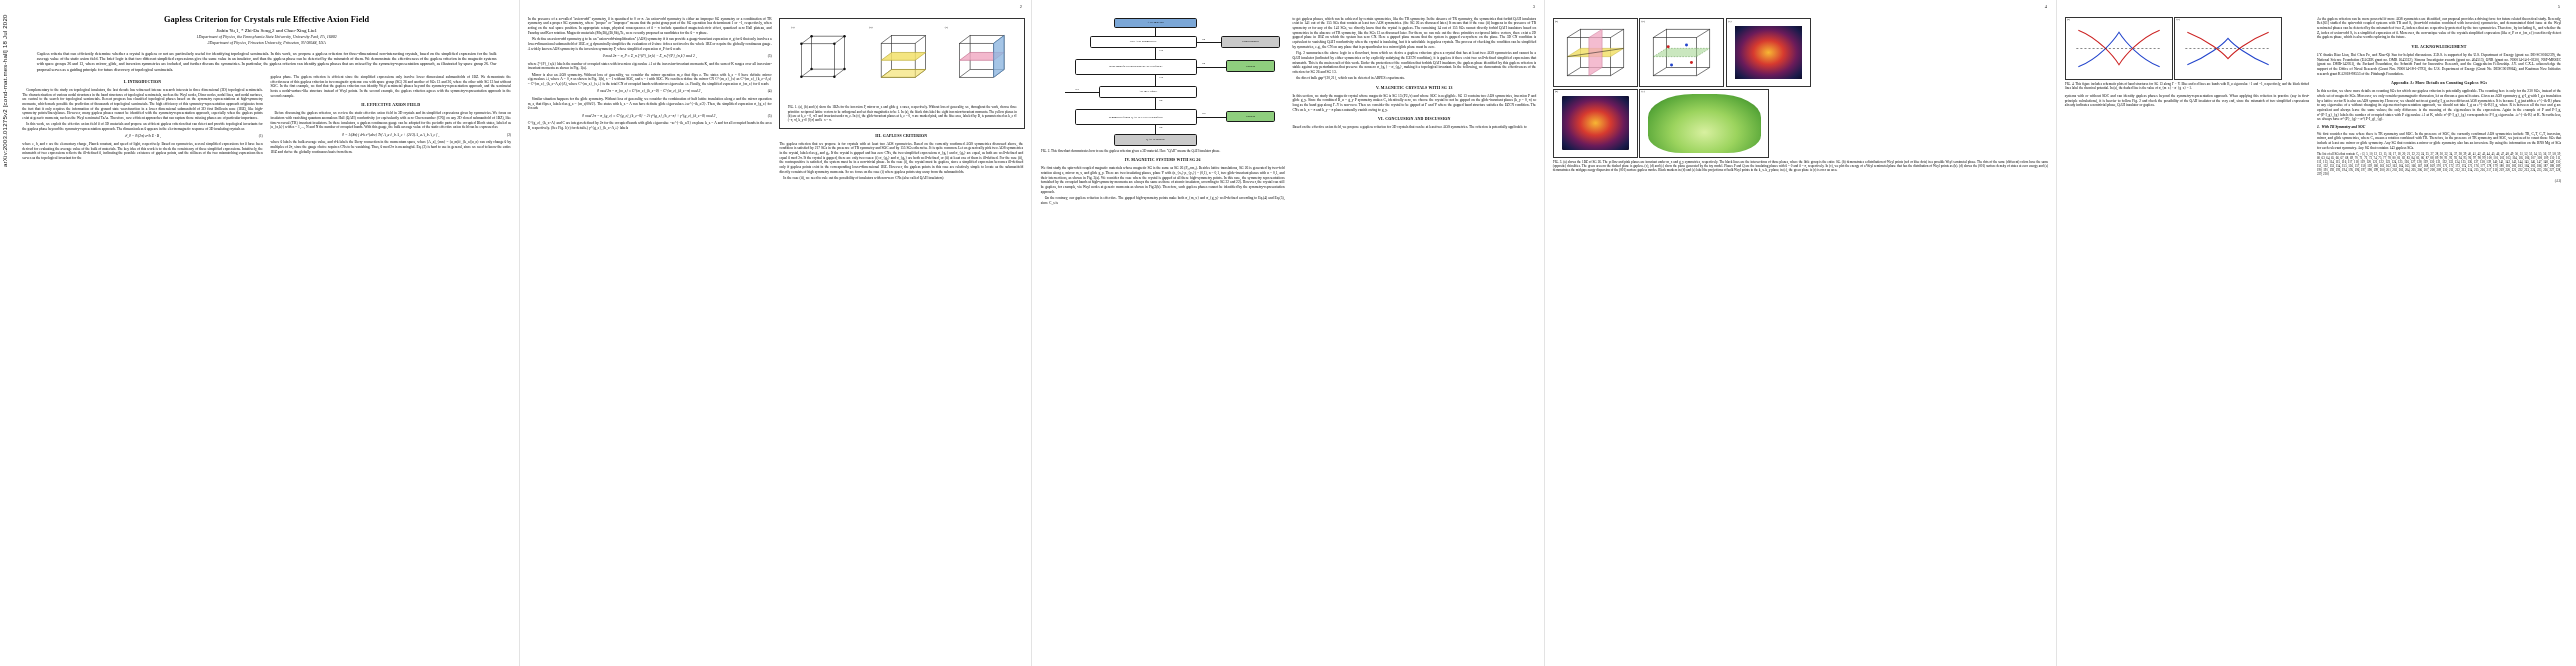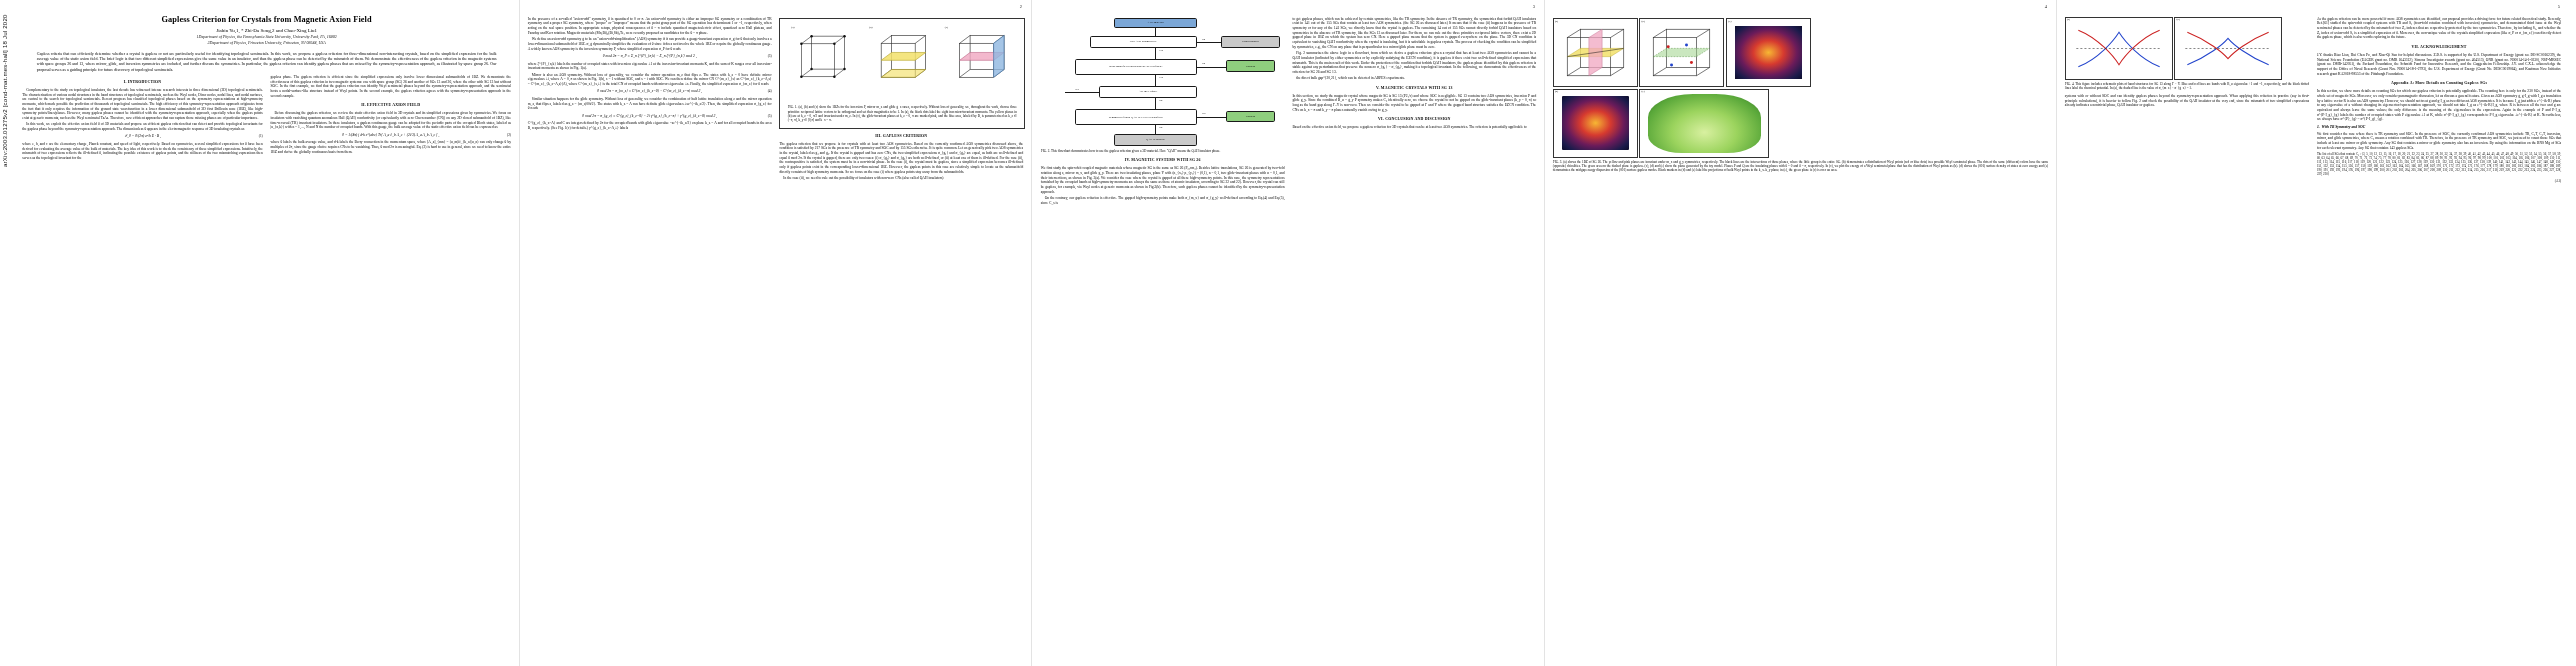--- a/index.html
+++ b/index.html
@@ -208,21 +208,21 @@
   }
 </style>
 </head>
 <body>
 
 <div class="page">
 
   <div class="arxiv-stamp">arXiv:2003.01275v2  [cond-mat.mes-hall]  18 Jul 2020</div>
 
   <div class="sheet sheet-1">
-    <div class="title">Gapless Criterion for Crystals from Magnetic Axion Field</div>
+    <div class="title">Gapless Criterion for Crystals rule Effective Axion Field</div>
     <div class="authors">Jiabin Yu,1, * Zhi-Da Song,2 and Chao-Xing Liu1</div>
     <div class="affil">1Department of Physics, the Pennsylvania State University, University Park, PA, 16802</div>
     <div class="affil">2Department of Physics, Princeton University, Princeton, NJ 08544, USA</div>
     <div class="abstract">Gapless criteria that can efficiently determine whether a crystal is gapless or not are particularly useful for identifying topological semimetals. In this work, we propose a gapless criterion for three-dimensional non-interacting crystals, based on the simplified expression for the bulk average value of the static axion field. The brief logic is that two different simplified expressions give the same value in an insulator, and thus the gapless phase can be detected by the mismatch of them. We demonstrate the effectiveness of the gapless criterion in the magnetic systems with space groups 26 and 13, where mirror, glide, and inversion symmetries are included, and further discuss the symmetries. In particular, the gapless criterion can identify gapless phases that are missed by the symmetry-representation approach, as illustrated by space group 26. Our proposal serves as a guiding principle for future discovery of topological semimetals.</div>
 
     <div class="cols">
       <div class="col">
         <div class="sec">I.   INTRODUCTION</div>
         <p>Complementary to the study on topological insulators, the last decade has witnessed intense research interests in three dimensional (3D) topological semimetals. The characterization of various nodal structures in the band structures of topological semimetals, such as the Weyl nodes, Dirac nodes, nodal lines, and nodal surfaces, are central to the search for topological semimetals. Recent progress has classified topological phases based on the symmetry representations at high-symmetry momenta, which made possible the prediction of thousands of topological semimetals. The high efficiency of this symmetry-representation approach originates from the fact that it only requires the information of the ground state wavefunction in a lower dimensional submanifold of 3D first Brillouin zone (1BZ), like high-symmetry points/lines/planes. However, many gapless phases cannot be identified with the symmetry-representation approach, especially when the gapless points exist at generic momenta, such as the Weyl semimetal TaAs. Therefore, new efficient approaches that can capture those missing phases are of particular importance.</p>
         <p>In this work, we exploit the effective axion field θ of 3D materials and propose an efficient gapless criterion that can detect and provide topological invariants for the gapless phase beyond the symmetry-representation approach. The dimensionless θ appears in the electromagnetic response of 3D insulating crystals as</p>

